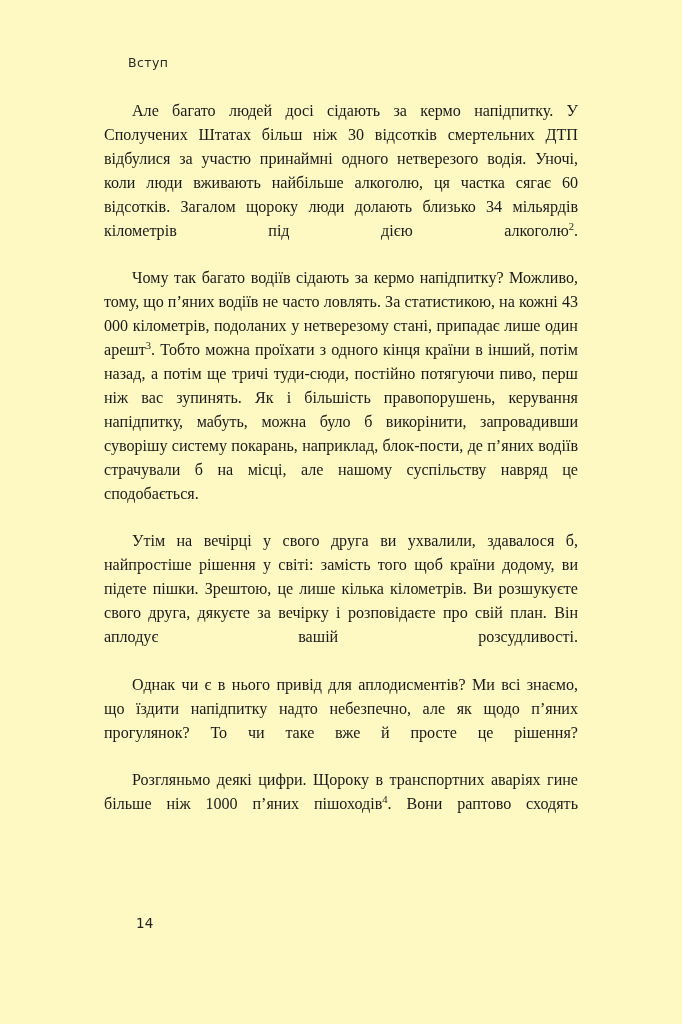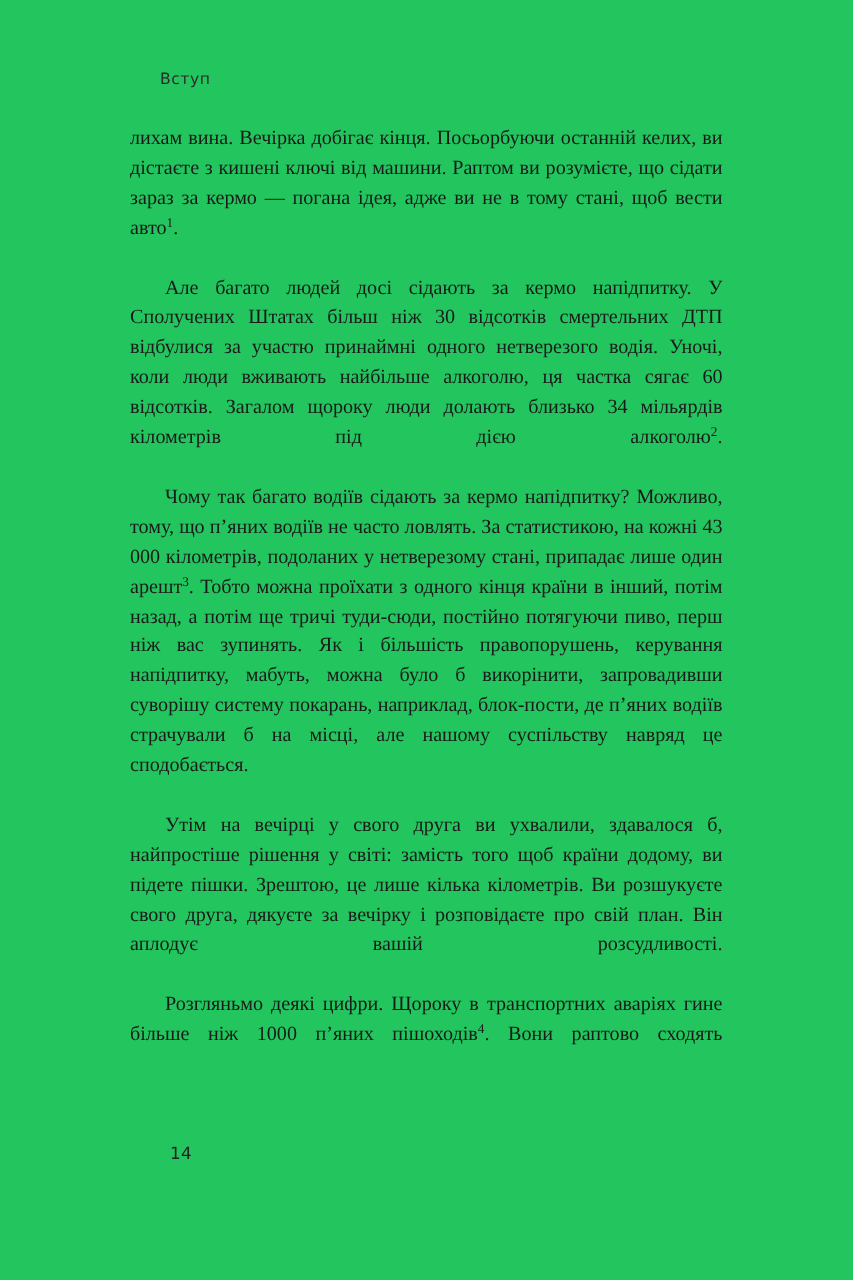--- a/index.html
+++ b/index.html
@@ -15,21 +15,21 @@
     position: relative;
     overflow: hidden;
   }
 
   .page {
     position: absolute;
     top: 0;
     left: 0;
     width: 682px;
     height: 1024px;
-    background: #22c55e;
+    background: #fef9c3;
   }
 
   
   .running-head {
     position: absolute;
     left: 128px;
     top: 57px;
     font-family: "DejaVu Sans", "Liberation Sans", sans-serif;
     font-size: 12.5px;
     font-weight: 400;
@@ -97,22 +97,22 @@
   }
 </style>
 </head>
 <body>
 
 <div class="page">
 
   <div class="running-head">Вступ</div>
 
   <div class="text-column">
-      <p class="para first">лихам вина. Вечірка добігає кінця. Посьорбуючи останній келих, ви дістаєте з кишені ключі від машини. Раптом ви розумієте, що сідати зараз за кермо — погана ідея, адже ви не в тому стані, щоб вести авто<sup class="fn">1</sup>.</p>
       <p class="para indent">Але багато людей досі сідають за кермо напідпитку. У Сполучених Штатах більш ніж 30 відсотків смертельних ДТП відбулися за участю принаймні одного нетверезого водія. Уночі, коли люди вживають найбільше алкоголю, ця частка сягає 60 відсотків. Загалом щороку люди долають близько 34 мільярдів кілометрів під дією алкоголю<sup class="fn">2</sup>.</p>
       <p class="para indent">Чому так багато водіїв сідають за кермо напідпитку? Можливо, тому, що п’яних водіїв не часто ловлять. За статистикою, на кожні 43 000 кілометрів, подоланих у нетверезому стані, припадає лише один арешт<sup class="fn">3</sup>. Тобто можна проїхати з одного кінця країни в інший, потім назад, а потім ще тричі туди-сюди, постійно потягуючи пиво, перш ніж вас зупинять. Як і більшість правопорушень, керування напідпитку, мабуть, можна було б викорінити, запровадивши суворішу систему покарань, наприклад, блок-пости, де п’яних водіїв страчували б на місці, але нашому суспільству навряд це сподобається.</p>
       <p class="para indent">Утім на вечірці у свого друга ви ухвалили, здавалося б, найпростіше рішення у світі: замість того щоб країни додому, ви підете пішки. Зрештою, це лише кілька кілометрів. Ви розшукуєте свого друга, дякуєте за вечірку і розповідаєте про свій план. Він аплодує вашій розсудливості.</p>
+      <p class="para indent">Однак чи є в нього привід для аплодисментів? Ми всі знаємо, що їздити напідпитку надто небезпечно, але як щодо п’яних прогулянок? То чи таке вже й просте це рішення?</p>
       <p class="para indent">Розгляньмо деякі цифри. Щороку в транспортних аваріях гине більше ніж 1000 п’яних пішоходів<sup class="fn">4</sup>. Вони раптово сходять</p>
     </div>
 
   <div class="folio">14</div>
 
 </div>
 
 </body></html>

